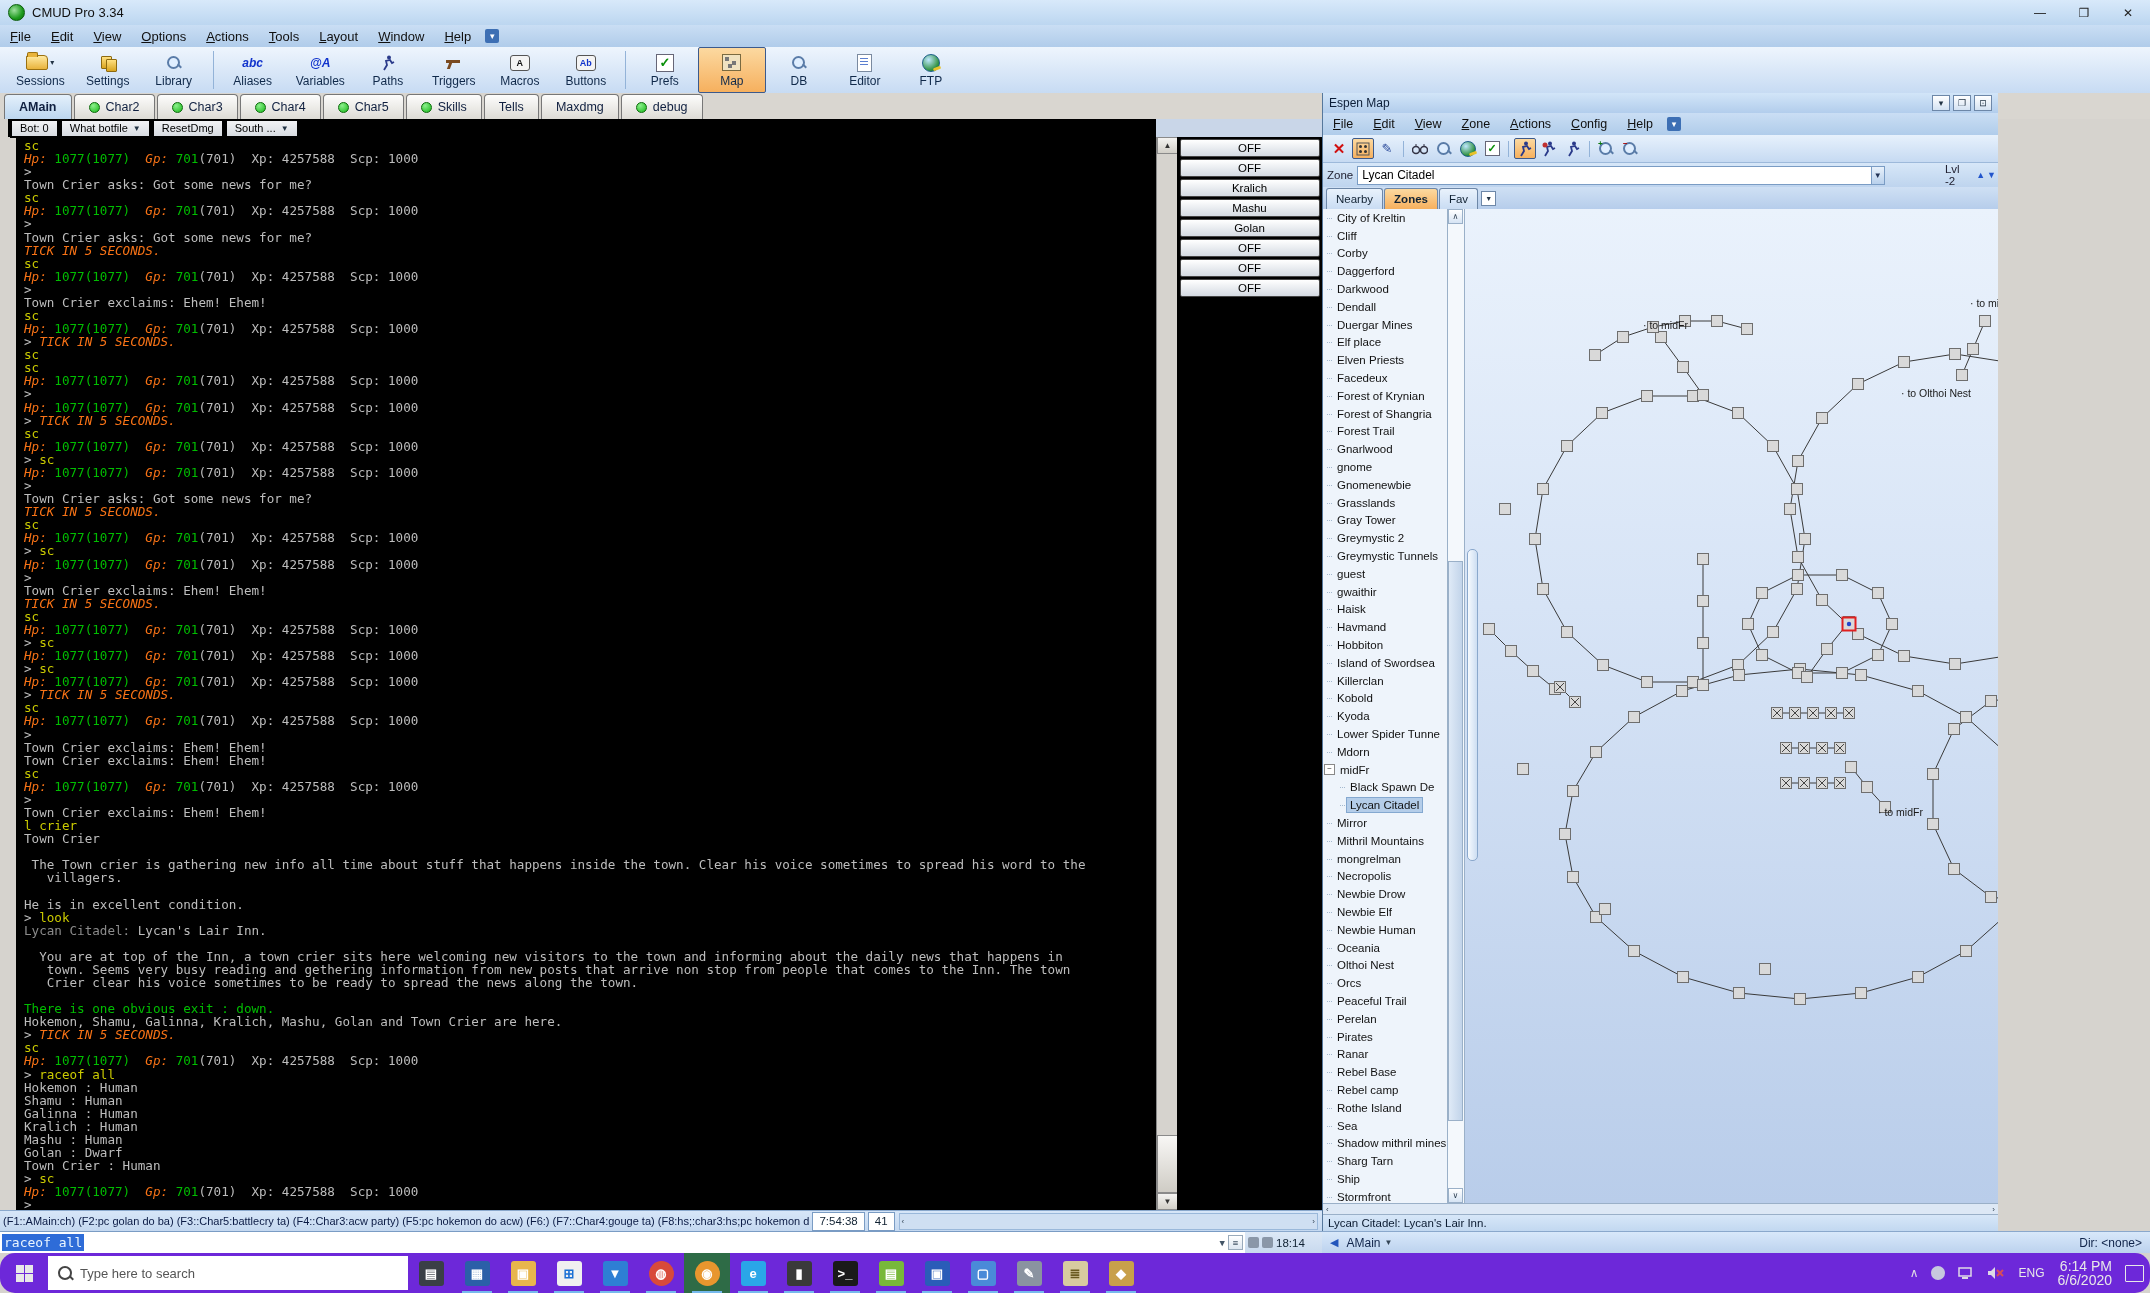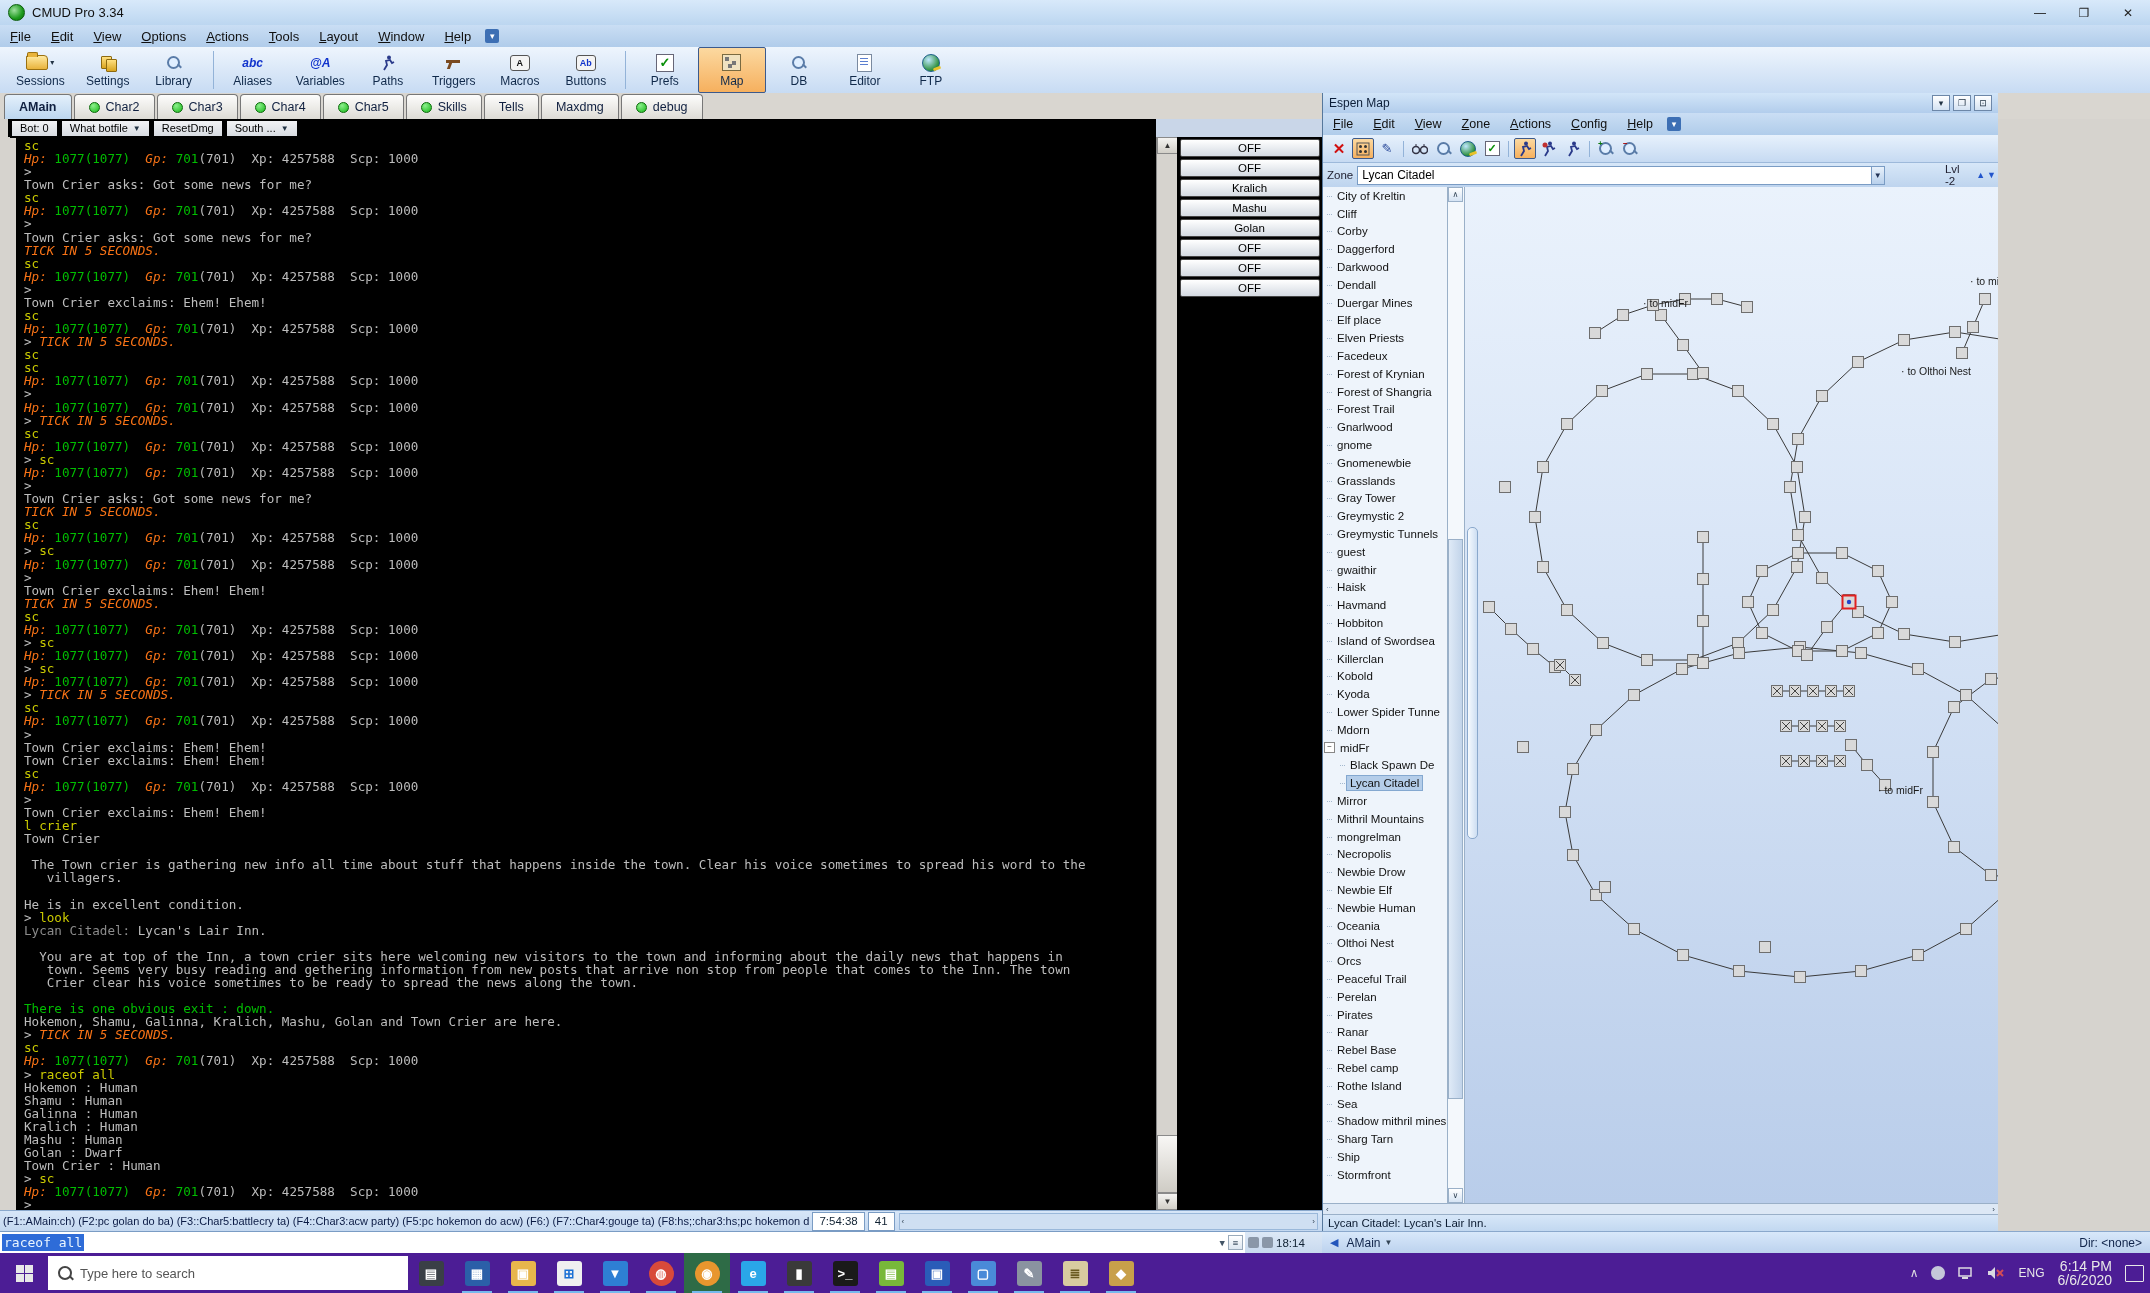--- a/index.html
+++ b/index.html
@@ -129,21 +129,21 @@
   #cmd-right{margin-left:auto;display:flex;align-items:center;color:#456;font-size:9px;padding-right:2px;gap:3px;}
   #cmd-right .mini{width:13px;height:13px;border:1px solid #9ab;background:linear-gradient(#fff,#dde6f0);display:flex;align-items:center;justify-content:center;}
   #timecell{position:absolute;left:1245px;top:1231px;width:77px;height:22px;background:linear-gradient(#dce8f6,#c8d9ee);
     display:flex;align-items:center;font-size:11.5px;color:#123;gap:3px;padding-left:3px;box-sizing:border-box;border-top:1px solid #8aa8cc;}
   .tiny-ic{width:11px;height:11px;background:#8a97a8;border-radius:2px;}
   #amainbar{position:absolute;left:1322px;top:1231px;width:828px;height:22px;background:linear-gradient(#d8e8fa,#bcd2ee);
     border-top:1px solid #8aa8cc;display:flex;align-items:center;font-size:12px;color:#10244a;box-sizing:border-box;}
   #amain-arrow{color:#2255bb;margin:0 8px 0 8px;font-size:11px;}
   #dir-label{margin-left:auto;padding-right:8px;}
   
-  #taskbar{position:absolute;left:0;top:1253px;width:2150px;height:40px;background:#4c1d95;display:flex;align-items:center;}
+  #taskbar{position:absolute;left:0;top:1253px;width:2150px;height:40px;background:#6d28d9;display:flex;align-items:center;border-radius:15px;}
   #start{width:48px;height:40px;display:flex;align-items:center;justify-content:center;}
   .winlogo{display:grid;grid-template-columns:8px 8px;grid-template-rows:8px 8px;gap:1px;}
   .winlogo i{background:#e8e8e8;}
   #searchbox{width:350px;height:34px;background:#fff;display:flex;align-items:center;font-size:13px;color:#555;gap:8px;padding-left:10px;}
   .mag2{width:10px;height:10px;border:2px solid #444;border-radius:50%;position:relative;}
   .mag2:after{content:"";position:absolute;left:9px;top:9px;width:5px;height:2px;background:#444;transform:rotate(45deg);}
   #taskicons{display:flex;align-items:center;height:40px;}
   .tkicon{width:46px;height:40px;display:flex;align-items:center;justify-content:center;position:relative;}
   .tkicon.open:after{content:"";position:absolute;bottom:0;left:8px;right:8px;height:2px;background:#76b9ed;}
   .tkicon.active{background:#2e6b46;}
@@ -486,20 +486,26 @@
       </div>
     <div id="map-zonerow">
       <span>Zone</span>
       <div id="zone-input">
         <span>Lycan Citadel</span>
       </div>
       <div id="zone-dd">▼</div>
       <span id="lvl-label">Lvl -2</span>
       <span id="lvl-arrows">▲▼</span>
     </div>
+    <div id="map-tabsrow">
+        <div class="mtab">Nearby</div>
+        <div class="mtab active">Zones</div>
+        <div class="mtab">Fav</div>
+        <div id="mtab-dd">▼</div>
+      </div>
     <div id="map-body">
       <div id="zonelist">
           <div class="zrow">
             <span class="zdots">···</span>
             <span class="zlabel">City of Kreltin</span>
           </div>
           <div class="zrow">
             <span class="zdots">···</span>
             <span class="zlabel">Cliff</span>
           </div>

